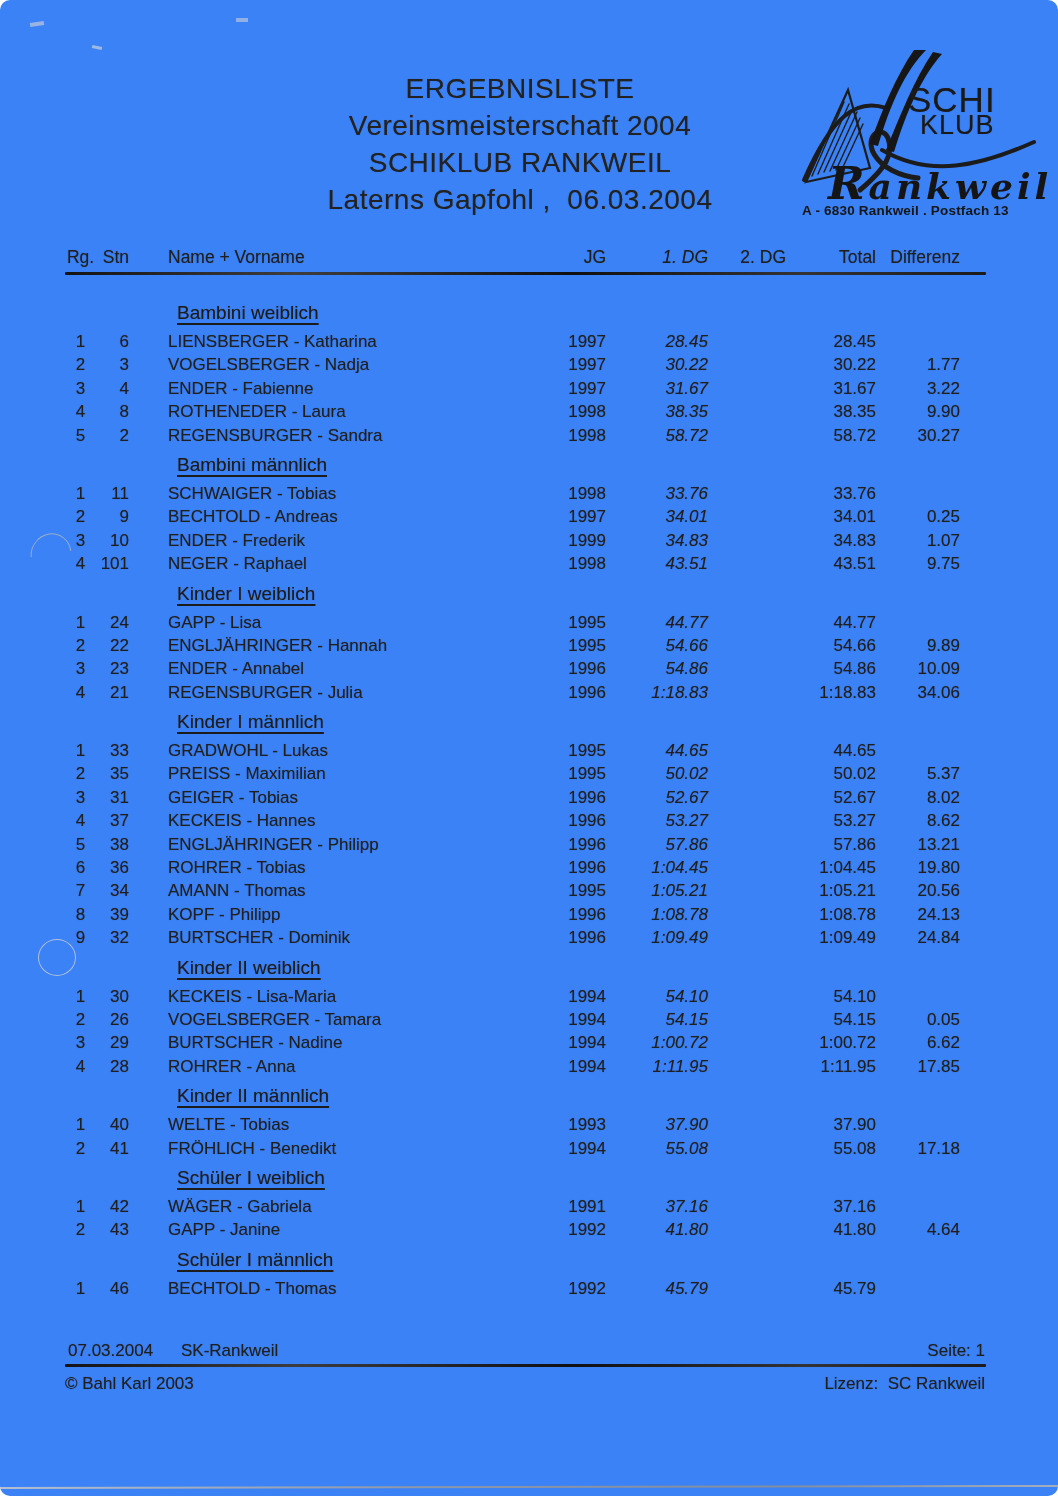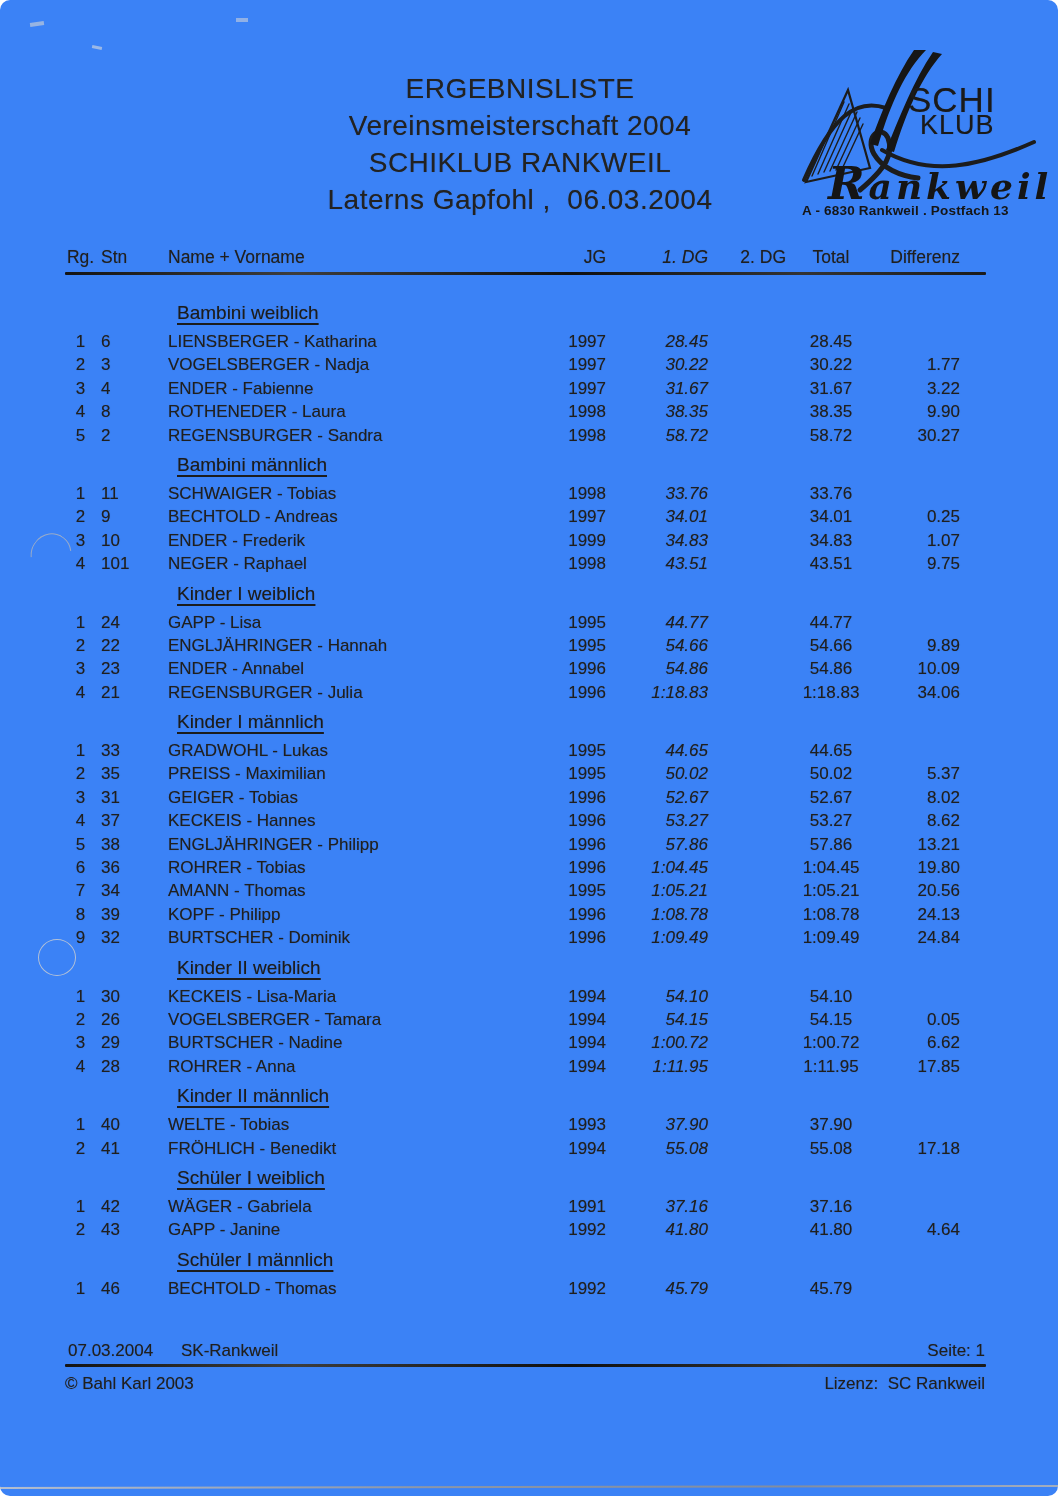--- a/index.html
+++ b/index.html
@@ -22,26 +22,26 @@
   .logo-name{position:absolute;left:38px;top:108px;font-family:"DejaVu Serif",serif;
     font-style:italic;font-size:36px;letter-spacing:4px;font-weight:600;color:#151515;}
   .logo-name::first-letter{font-size:44px;}
   .logo-address{position:absolute;left:12px;top:153px;font-size:13.5px;font-weight:bold;
     letter-spacing:.2px;white-space:pre;color:#161616;}
 
   
   .col-headers{position:absolute;top:247px;left:65px;width:920px;height:24px;font-size:17.5px;}
   .cell{position:absolute;top:0;white-space:pre;}
   .c-rg{left:0;width:31px;text-align:center;}
-  .c-stn{left:36px;width:41px;}
+  .c-stn{left:23px;width:41px;text-align:right;}
   .c-name{left:103px;width:400px;text-align:left;}
   .c-jg{left:461px;width:80px;text-align:right;}
   .c-dg1{left:553px;width:90px;text-align:right;font-style:italic;}
   .c-dg2{left:646px;width:75px;text-align:right;}
-  .c-total{left:721px;width:90px;text-align:center;}
+  .c-total{left:721px;width:90px;text-align:right;}
   .c-diff{left:800px;width:95px;text-align:right;}
 
   .rule{position:absolute;left:65px;width:921px;height:3px;border-radius:1px;
     background:linear-gradient(90deg,#141414,#3d3d3d 25%,#101010 55%,#333 80%,#1b1b1b);}
   .header-rule{top:272px;}
 
   .results{position:absolute;top:300px;left:65px;width:920px;}
   .section{margin-top:5px;}
   .section:first-child{margin-top:0;}
   .section-title{margin-left:112px;height:26px;line-height:26px;margin-bottom:4px;

